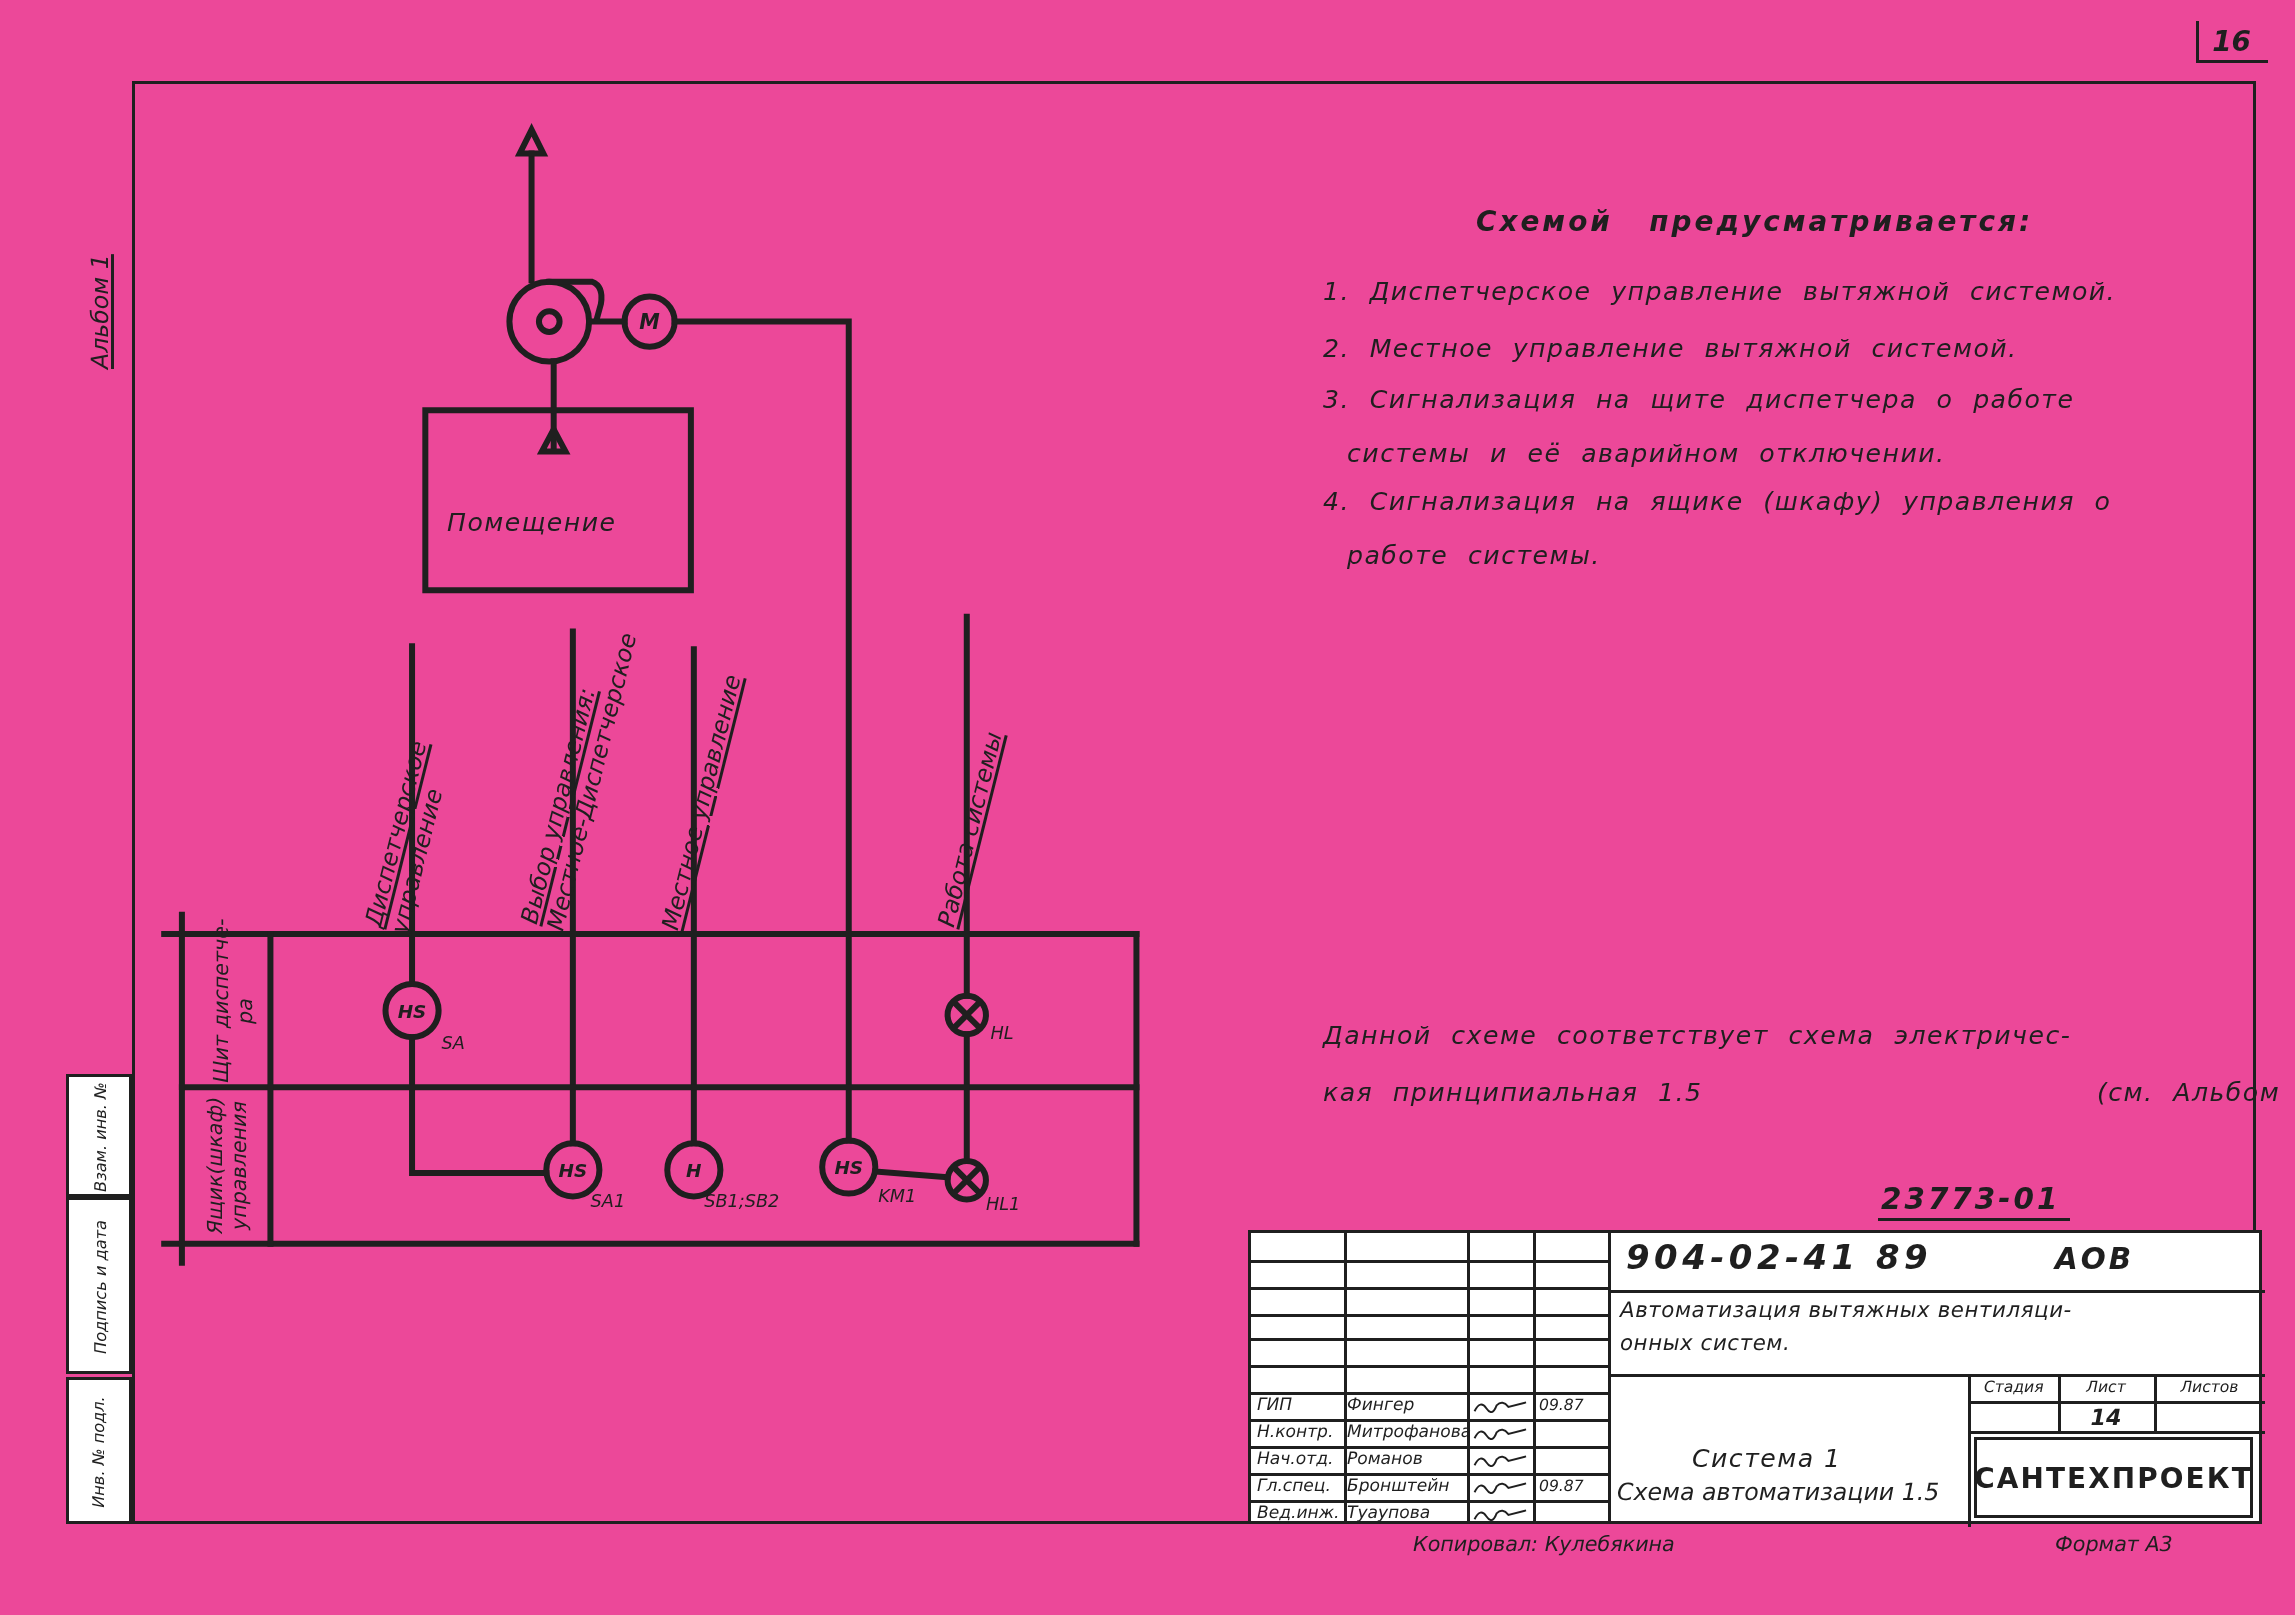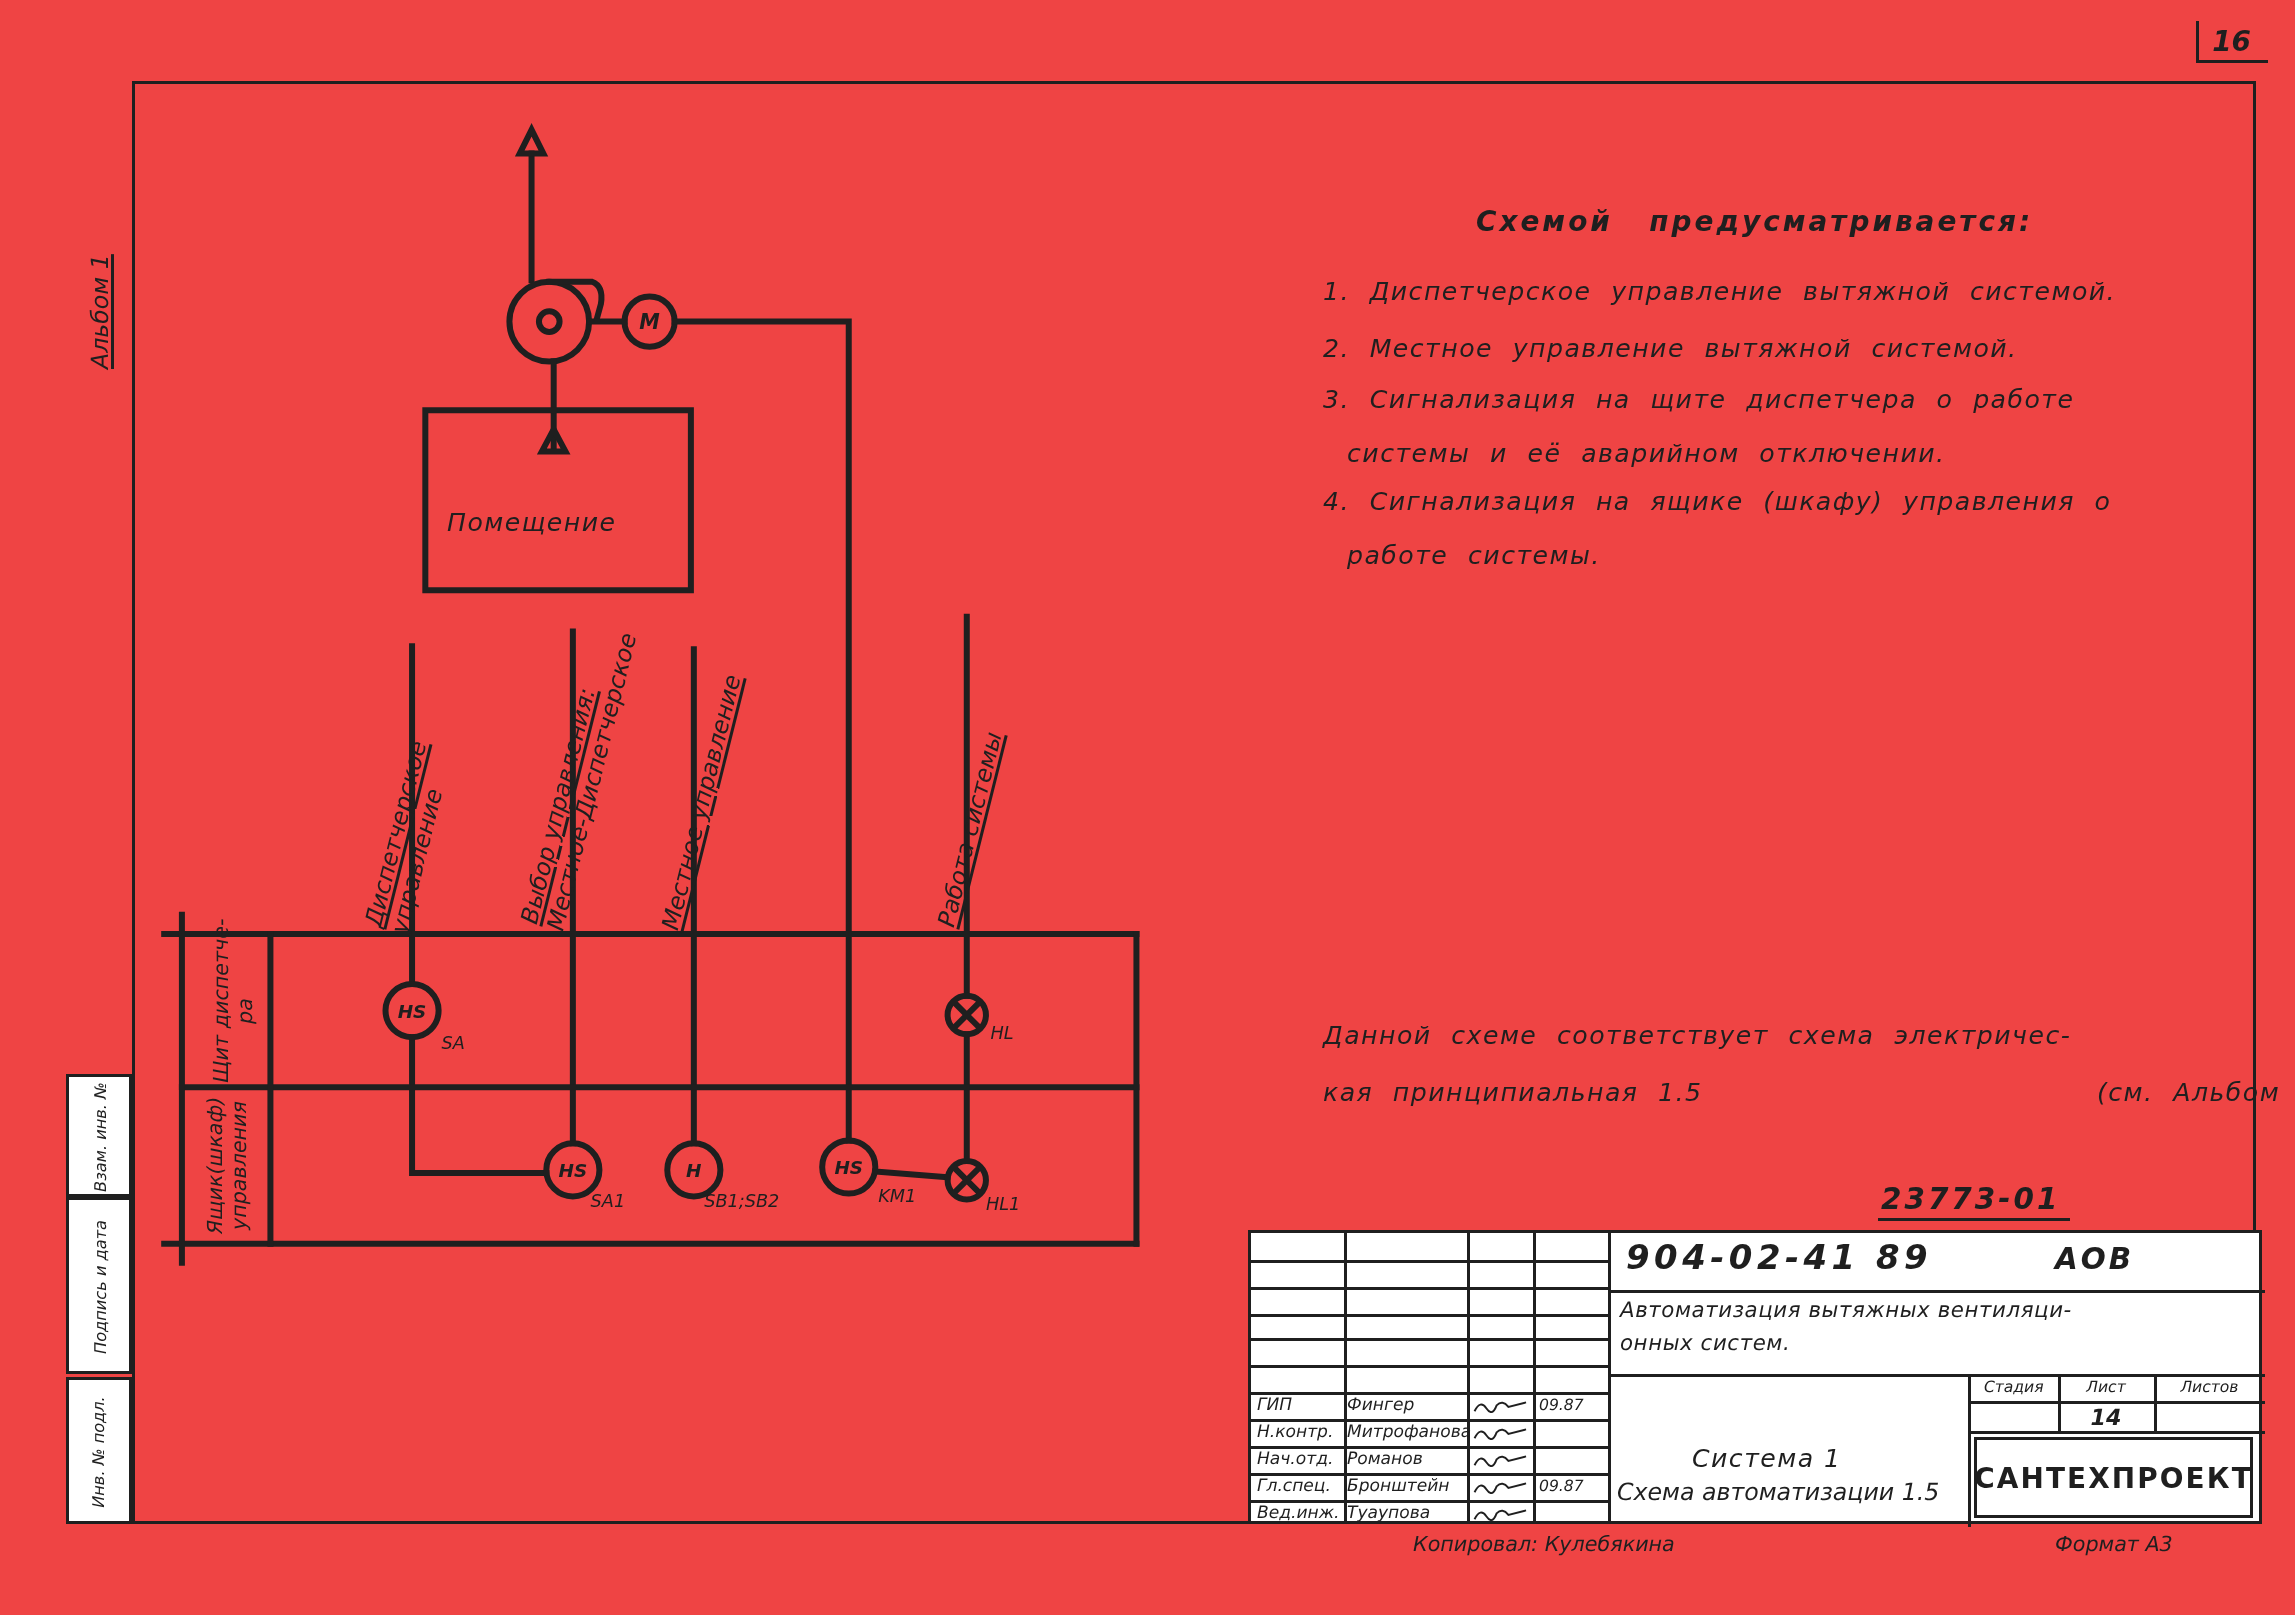--- a/index.html
+++ b/index.html
@@ -1,16 +1,16 @@
 <!DOCTYPE html>
 <html style="font-size:7.9px"><head>
 <meta charset="utf-8">
 <style>
   html,body { margin:0; padding:0; background:#ffffff; overflow:hidden; }
-  .viewport { position:relative; width:2295px; height:1615px; background:#ef4444; }
+  .viewport { position:relative; width:2295px; height:1615px; background:#ec4899; }
   .sheet { position:absolute; left:0; top:0; width:765px; height:538px;
            transform:scale(3); transform-origin:0 0;
            font-family:"DejaVu Sans", sans-serif; color:#1f1f1f; }
   .frame { position:absolute; left:44px; top:27px; width:708px; height:481px;
            border:1.2px solid #1f1f1f; box-sizing:border-box; }
   svg.lines { position:absolute; left:0; top:0; pointer-events:none; }
   svg.lines * { vector-effect:non-scaling-stroke; }
   .stroke { stroke:#1f1f1f; stroke-width:2; fill:none; stroke-linecap:square; }
   text.sym { font:italic 700 12.5px "DejaVu Sans", sans-serif; fill:#1f1f1f; text-anchor:middle; }
   text.mot { font:italic 700 14px "DejaVu Sans", sans-serif; fill:#1f1f1f; text-anchor:middle; }

